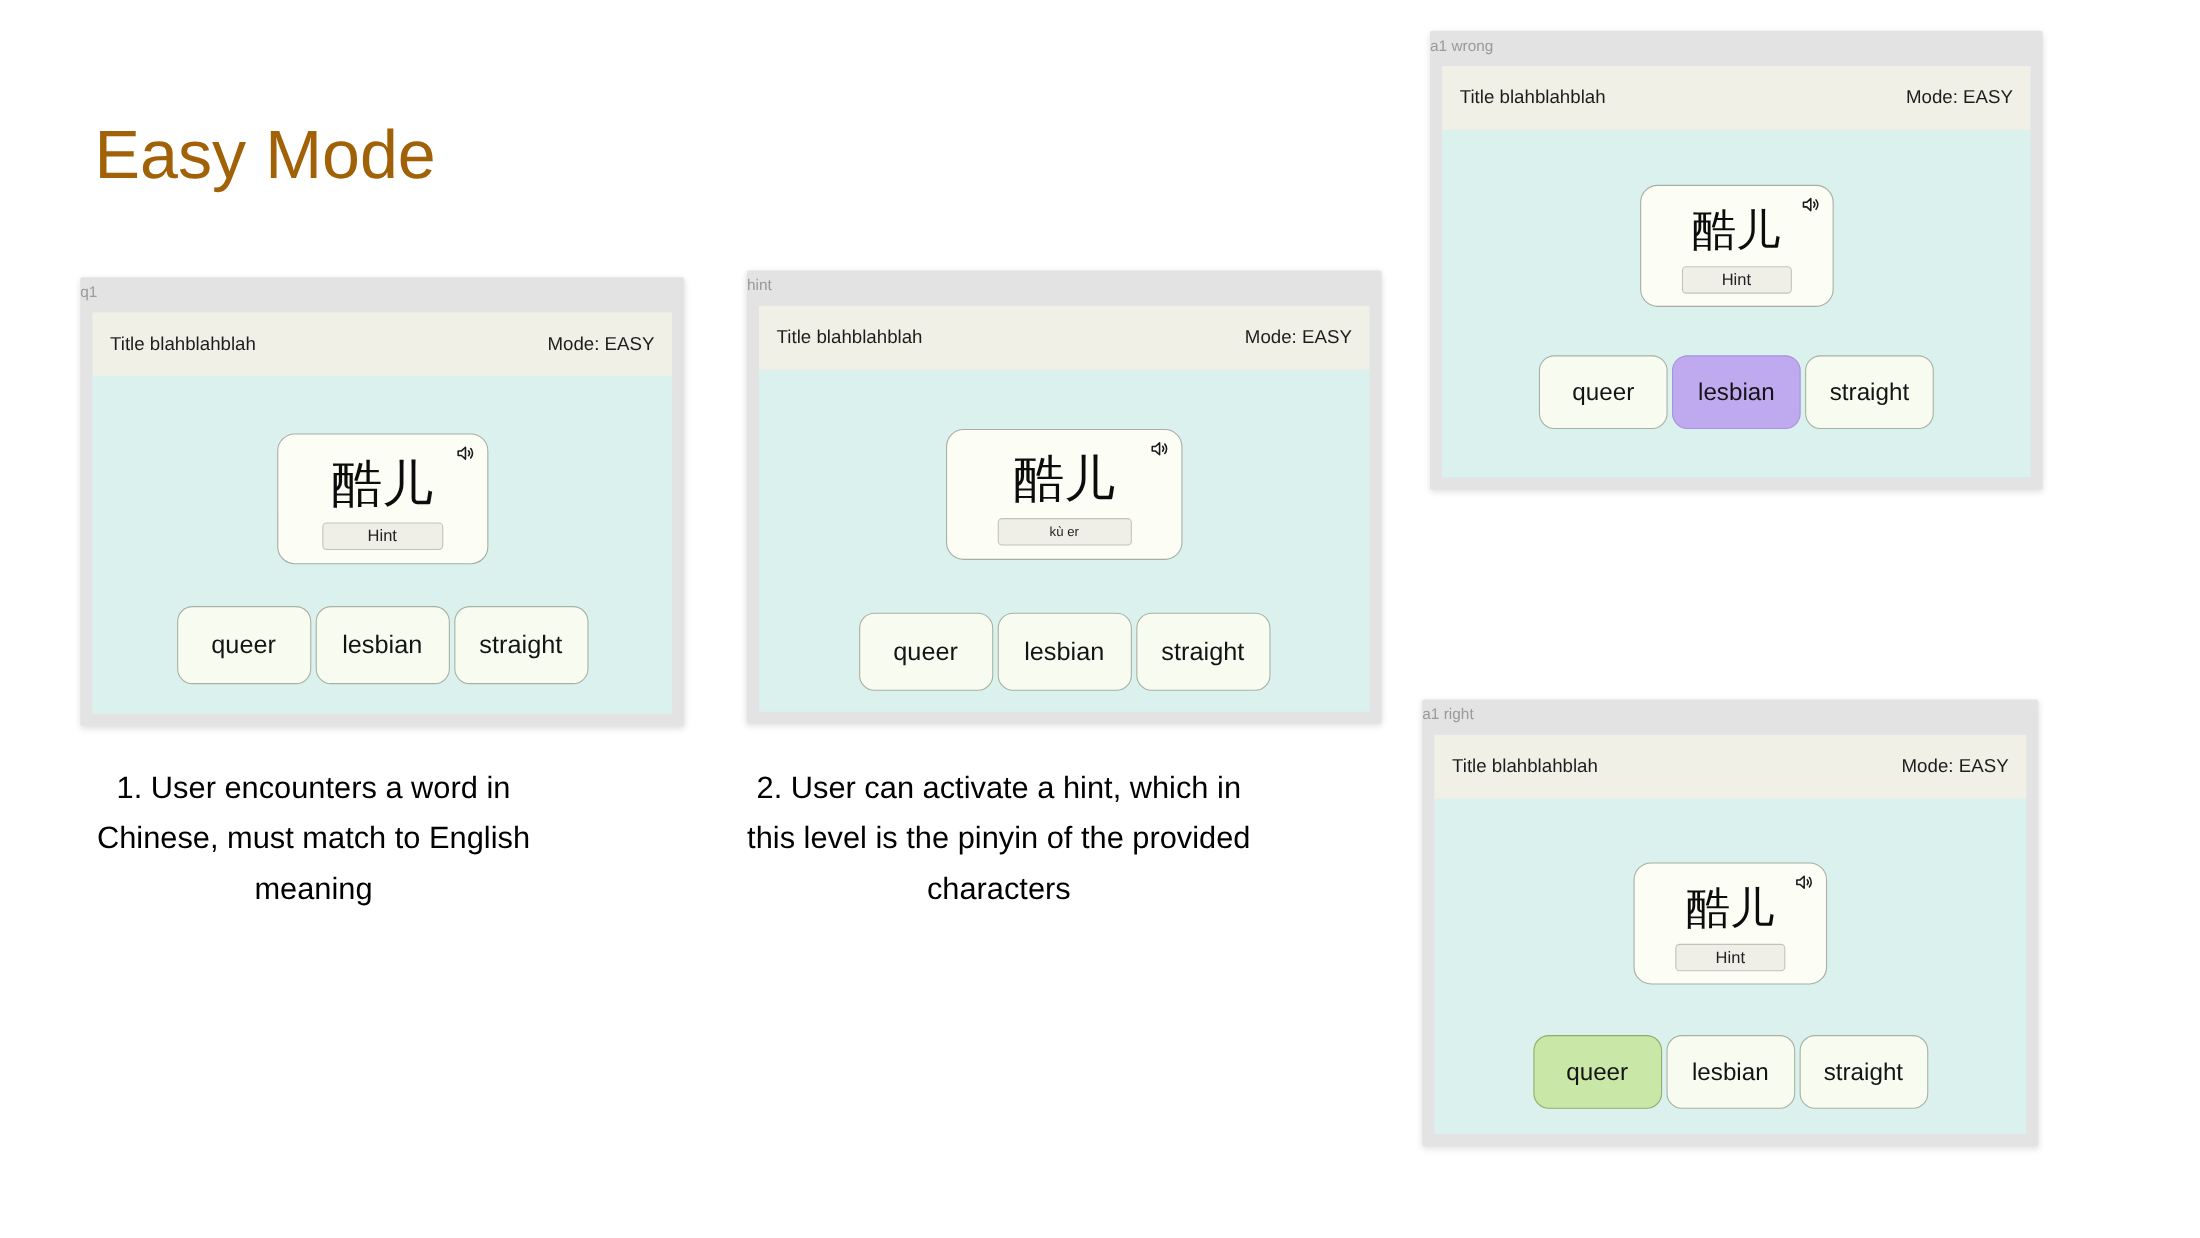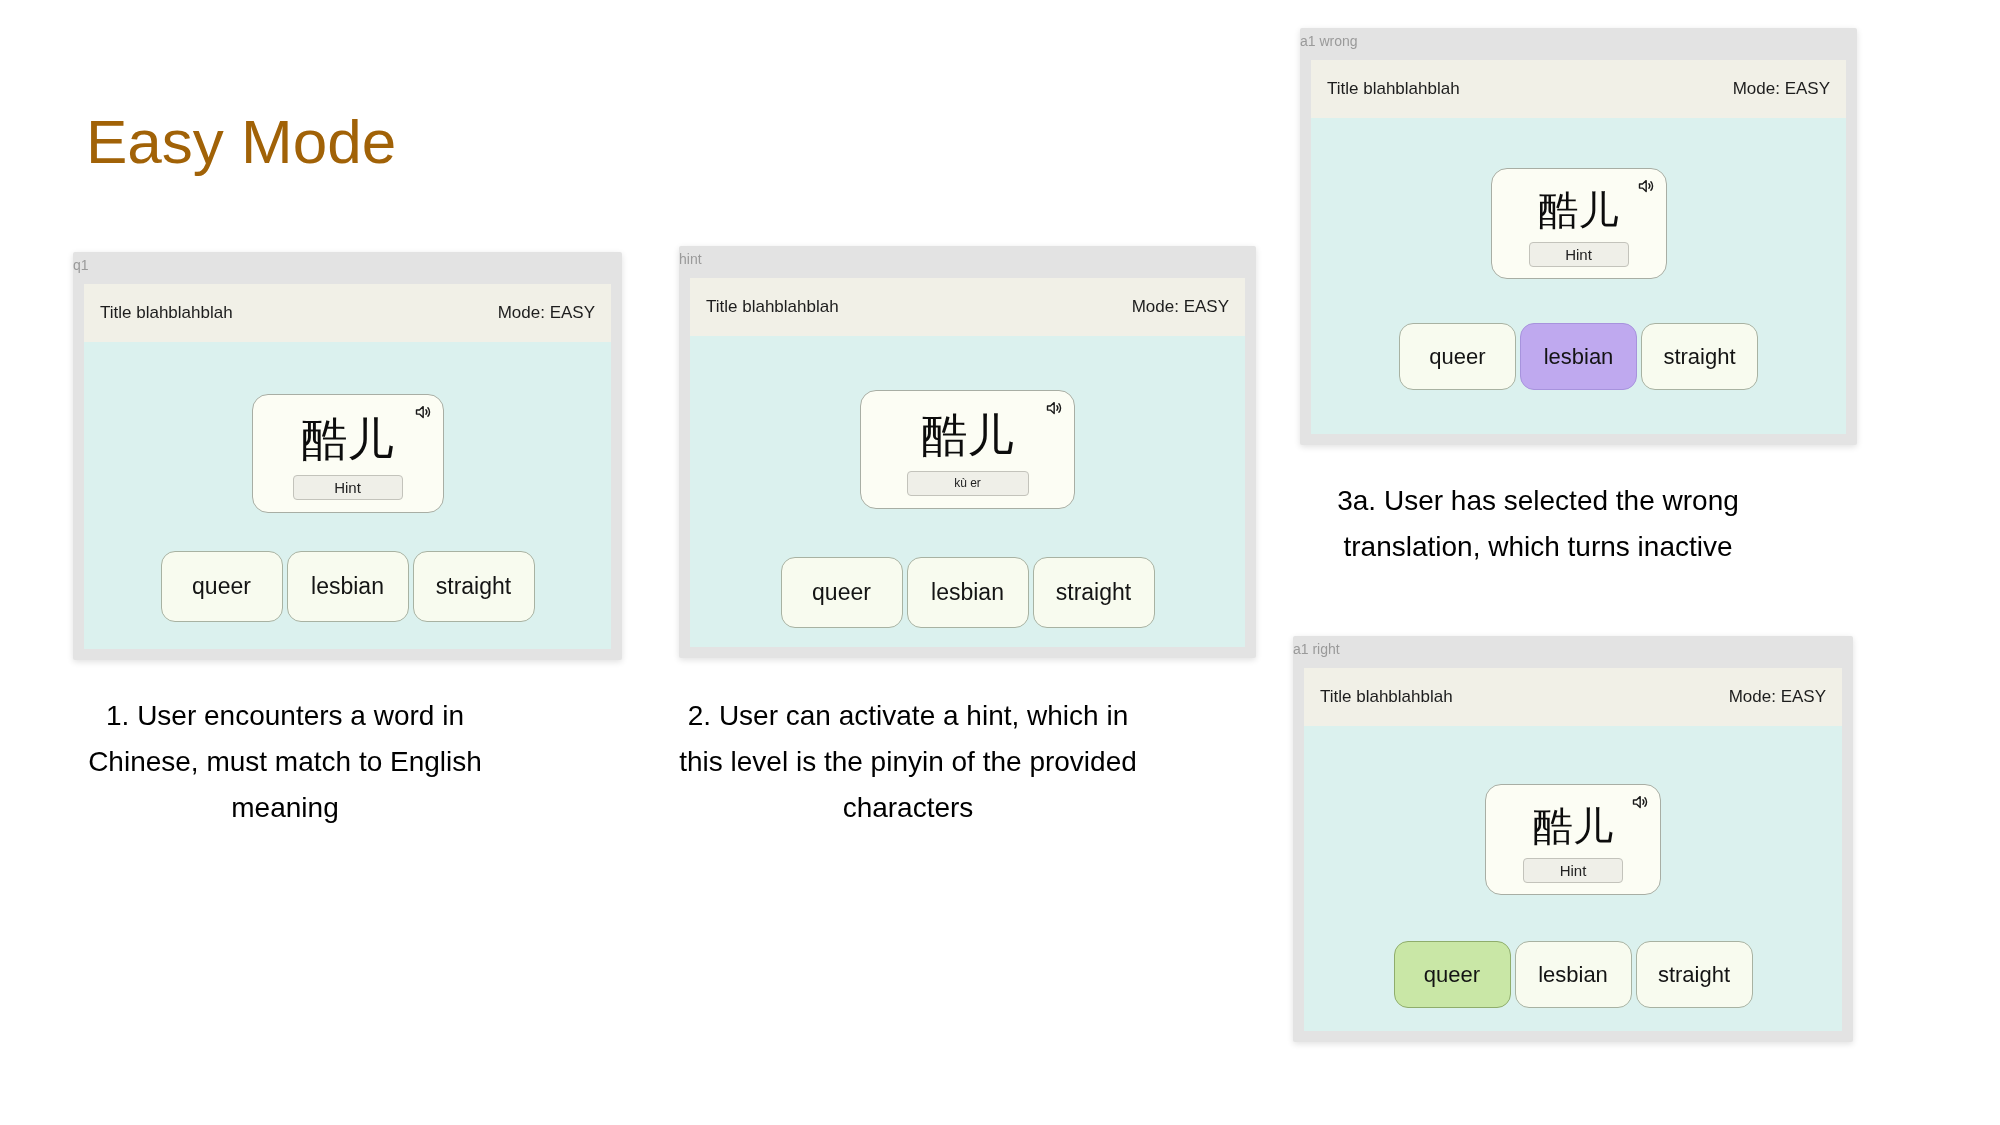--- a/index.html
+++ b/index.html
@@ -192,15 +192,14 @@
           <button class="answer" data-state="right">queer</button>
           <button class="answer" data-state="default">lesbian</button>
           <button class="answer" data-state="default">straight</button>
         </div>
       </div>
     </div>
   </div>
 
   <div class="caption" style="left:75px;top:693px;width:420px;">1. User encounters a word in Chinese, must match to English meaning</div>
   <div class="caption" style="left:673px;top:693px;width:470px;">2. User can activate a hint, which in this level is the pinyin of the provided characters</div>
-  <div class="caption" style="left:1288px;top:478px;width:500px;">3a. User has selected the wrong translation, which turns inactive</div>
 
 </div>
 
 </body></html>

